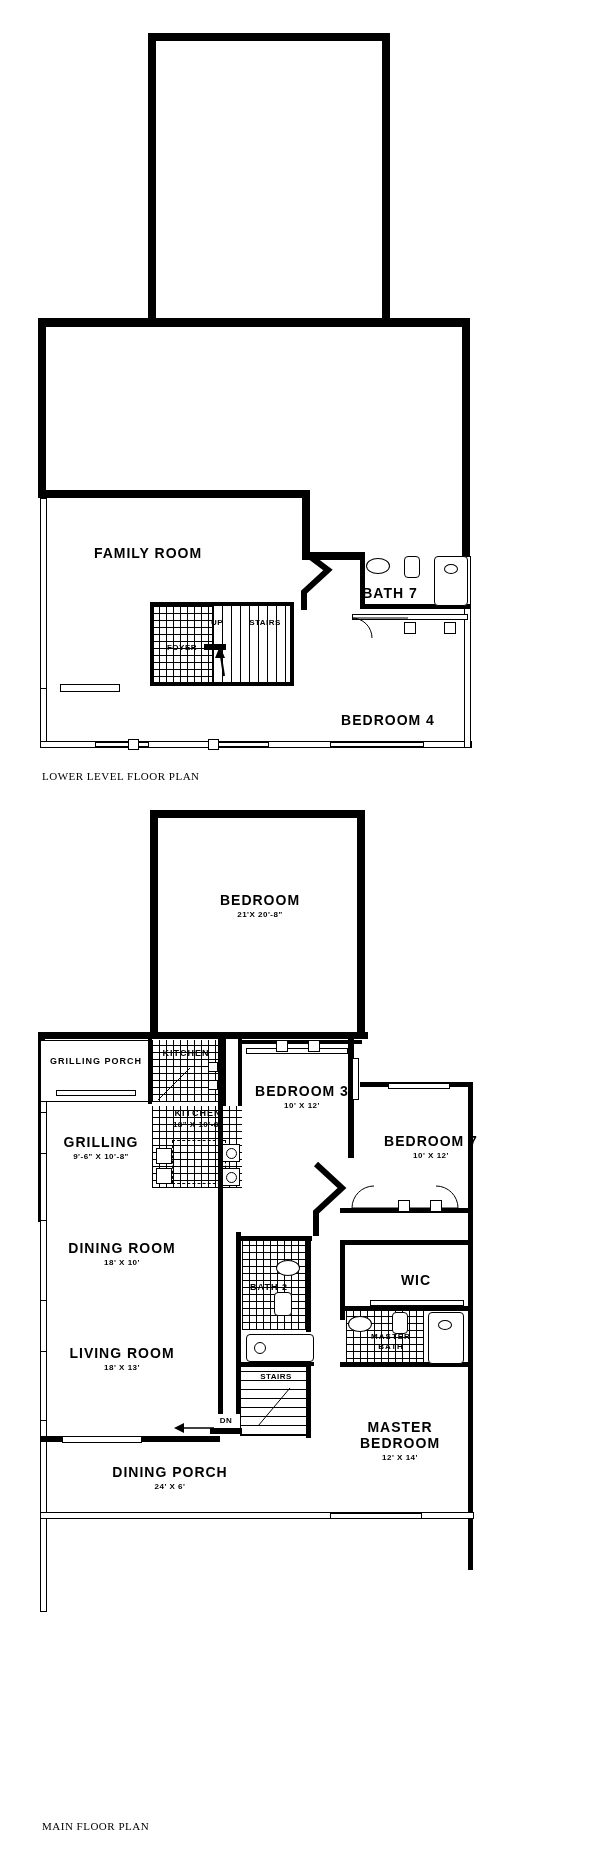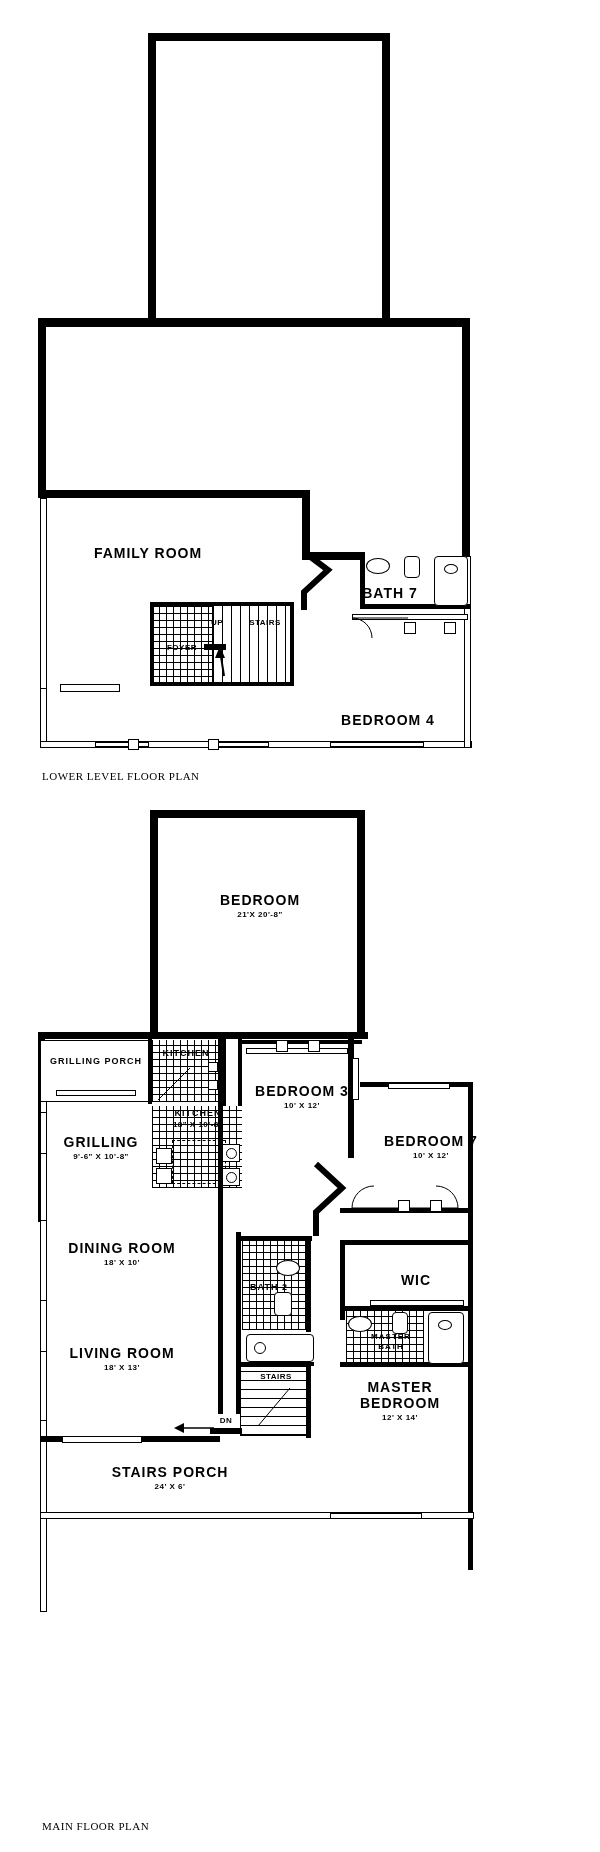--- a/index.html
+++ b/index.html
@@ -249,28 +249,28 @@
   <div class="w" style="left:340px;top:562px;width:132px;height:5px;"></div>
   <div class="rrect" style="left:428px;top:512px;width:34px;height:50px;"></div>
   <div class="oval" style="left:438px;top:520px;width:12px;height:8px;"></div>
   <div class="oval" style="left:348px;top:516px;width:22px;height:14px;"></div>
   <div class="rrect" style="left:392px;top:512px;width:14px;height:20px;"></div>
   <div class="room" style="left:360px;top:532px;width:62px;">
     <span class="nm" style="font-size:8px;line-height:10px;">MASTER BATH</span>
   </div>
 
   <div class="w" style="left:468px;top:520px;width:5px;height:250px;"></div>
-  <div class="room" style="left:330px;top:579px;width:140px;">
+  <div class="room" style="left:330px;top:619px;width:140px;">
     <span class="nm">MASTER BEDROOM</span>
     <span class="dim">12' X 14'</span>
   </div>
 
   <div class="w" style="left:40px;top:636px;width:180px;height:6px;"></div>
   <div class="thin" style="left:40px;top:712px;width:432px;height:5px;"></div>
   <div class="thin" style="left:62px;top:636px;width:78px;height:5px;"></div>
   <div class="room" style="left:100px;top:664px;width:140px;">
-    <span class="nm">STAIRS PORCH</span>
+    <span class="nm">DINING PORCH</span>
     <span class="dim">24' X 6'</span>
   </div>
   <div class="thin" style="left:330px;top:713px;width:90px;height:4px;"></div>
 
   <div class="caption" style="left:42px;top:1020px;">MAIN FLOOR PLAN</div>
 </div>
 
 </body></html>

